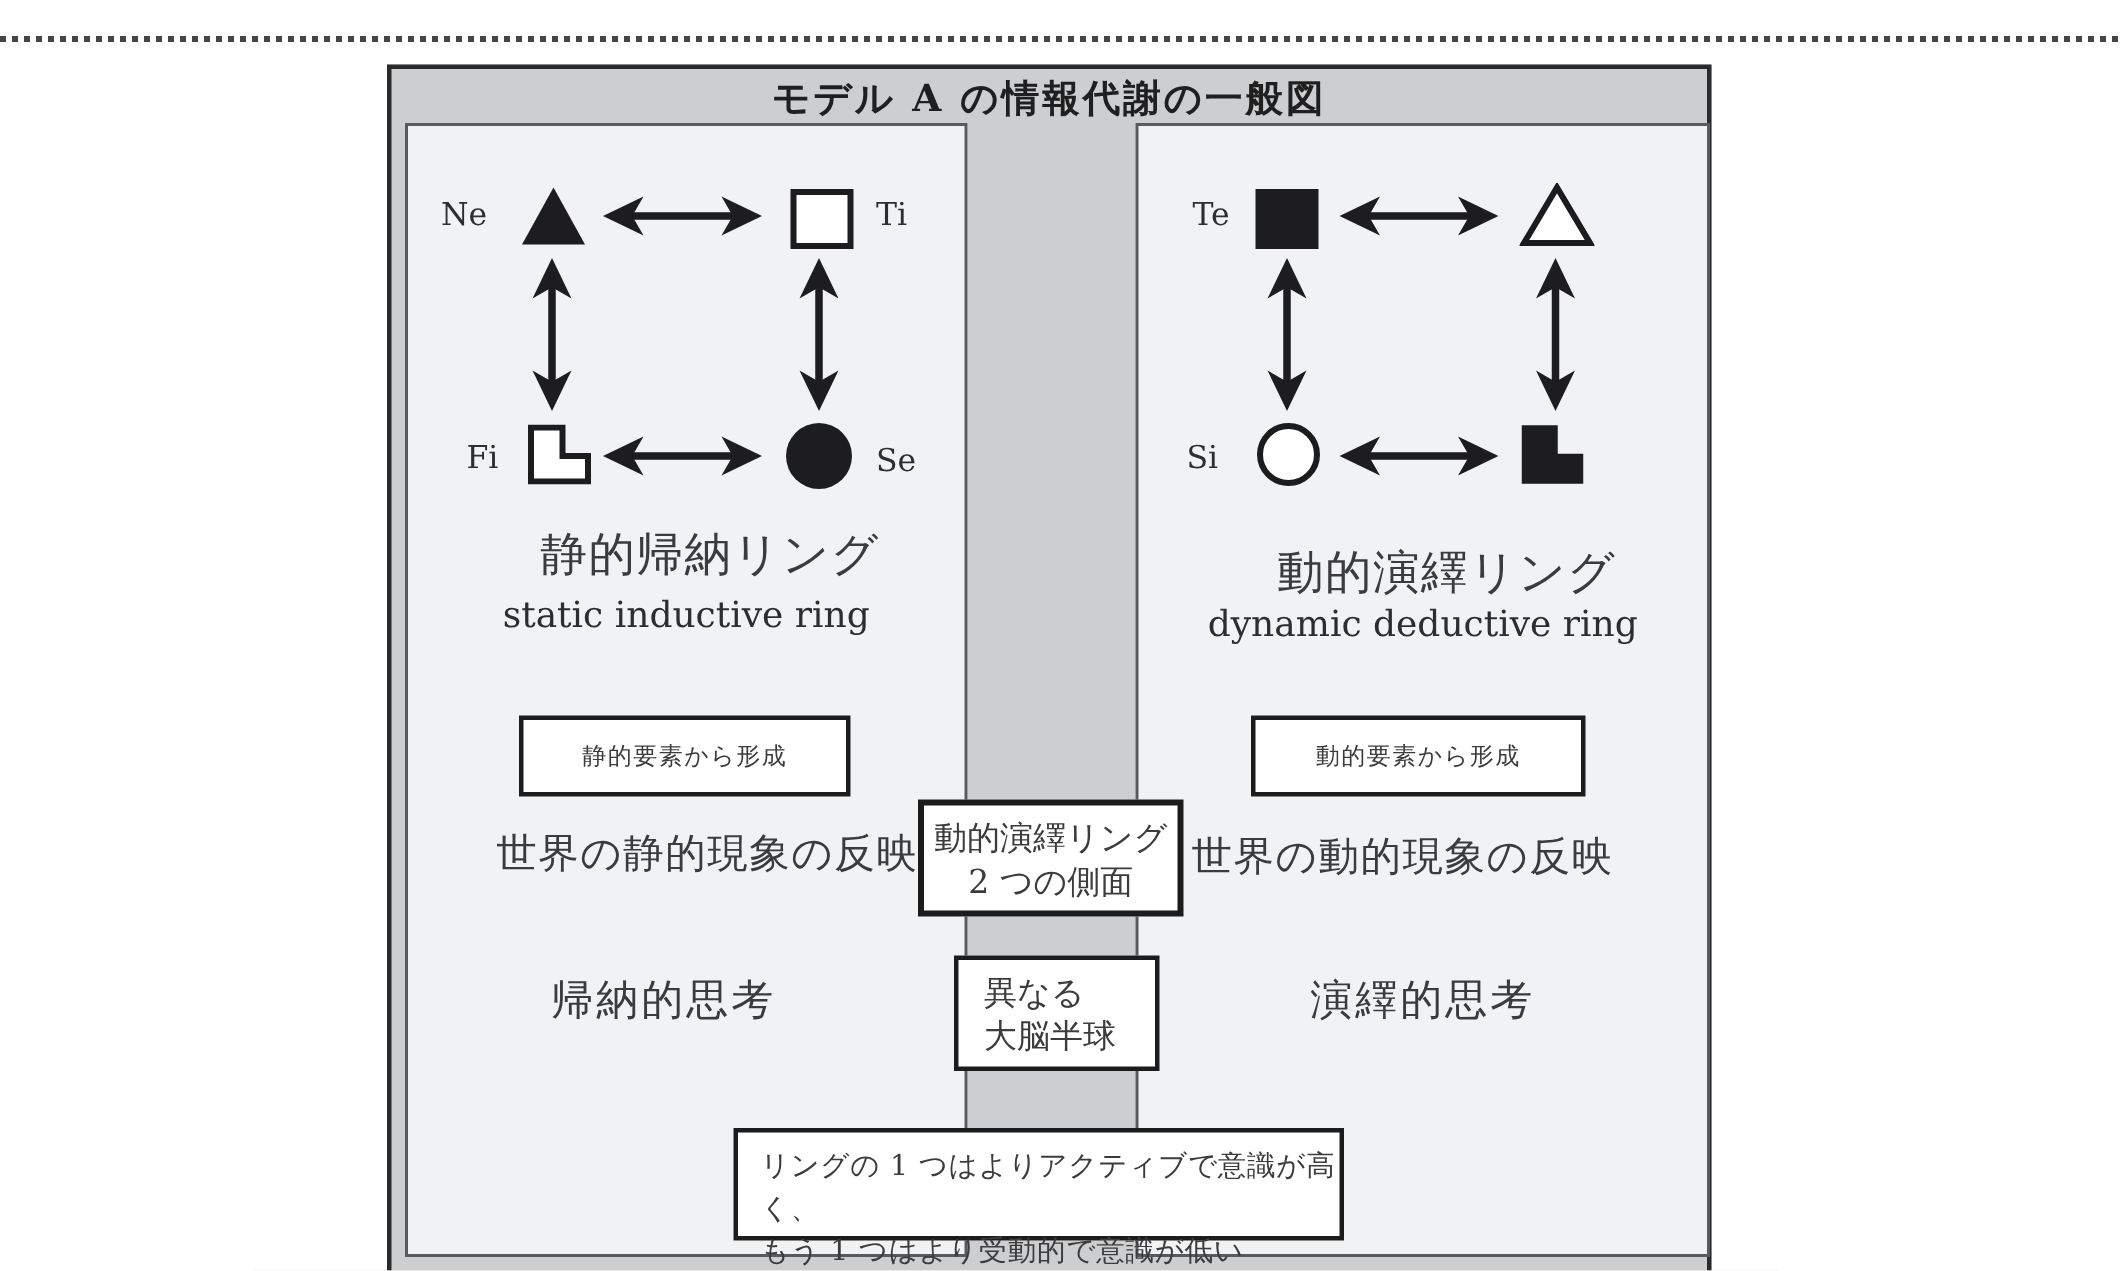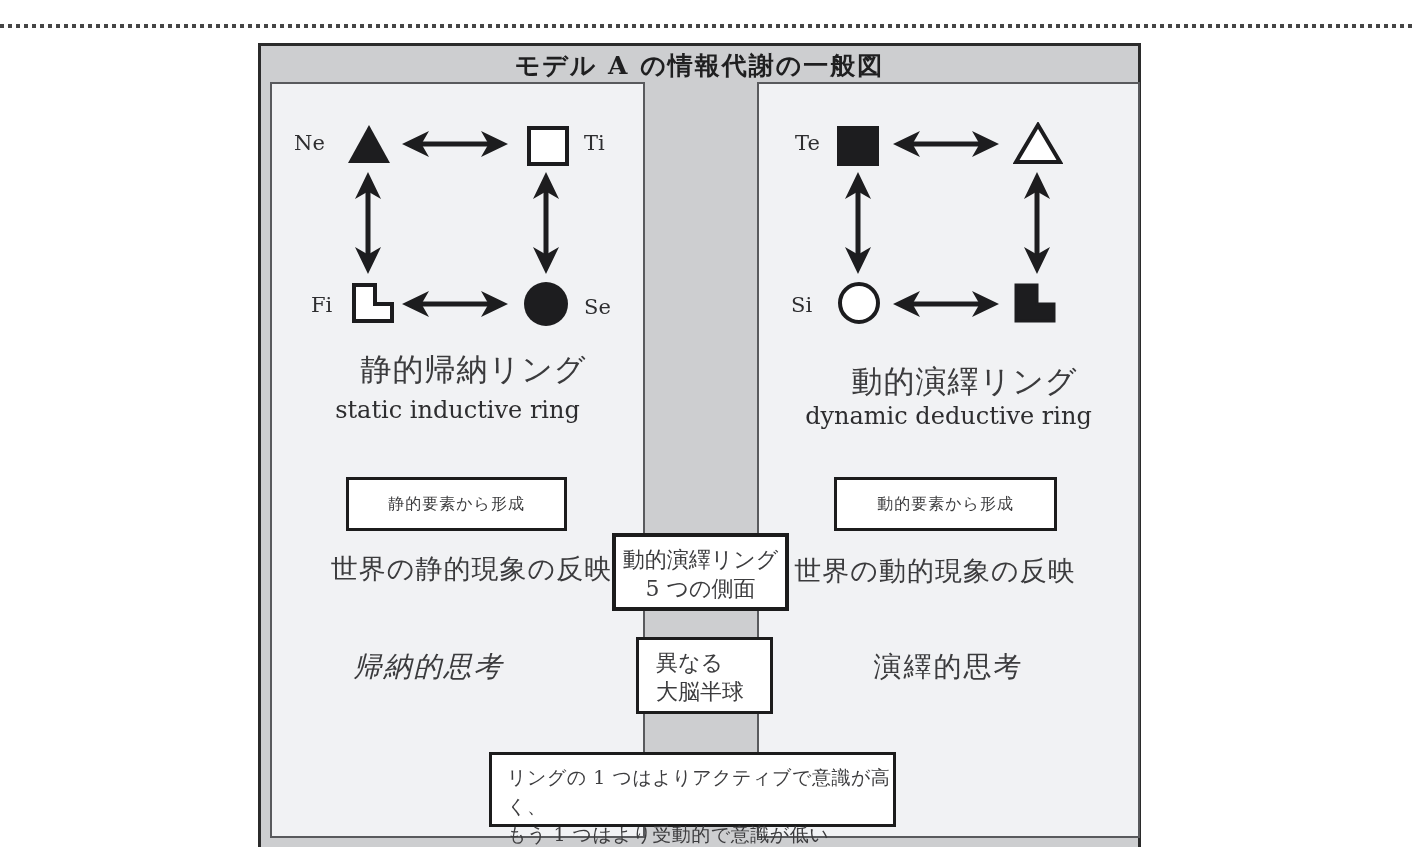--- a/index.html
+++ b/index.html
@@ -145,25 +145,25 @@
   <div class="abs ring-title-en" style="left:270px;top:396px;width:375px;">static inductive ring</div>
   <div class="abs ring-title-jp" style="left:757px;top:361px;width:383px;">動的演繹リング</div>
   <div class="abs ring-title-en" style="left:757px;top:402px;width:383px;">dynamic deductive ring</div>
 
   <div class="abs wbox formation-box" style="left:346px;top:477px;">静的要素から形成</div>
   <div class="abs wbox formation-box" style="left:834px;top:477px;width:223px;">動的要素から形成</div>
 
   <div class="abs reflection-text" style="left:270px;top:551px;width:375px;padding-left:28px;">世界の静的現象の反映</div>
   <div class="abs wbox aspects-box">
     <div>動的演繹リング</div>
-    <div>5 つの側面</div>
+    <div>2 つの側面</div>
   </div>
   <div class="abs reflection-text" style="left:745px;top:553px;width:380px;font-family:Liberation Serif, serif;">世界の動的現象の反映</div>
 
-  <div class="abs thinking-text" style="left:256px;top:648px;width:345px;font-style:italic;">帰納的思考</div>
+  <div class="abs thinking-text" style="left:270px;top:648px;width:345px;">帰納的思考</div>
   <div class="abs wbox hemis-box">
     <div>異なる</div>
     <div>大脳半球</div>
   </div>
   <div class="abs thinking-text" style="left:757px;top:648px;width:383px;">演繹的思考</div>
 
   <div class="abs wbox conscious-box">
     <div>リングの 1 つはよりアクティブで意識が高く、</div>
     <div>もう 1 つはより受動的で意識が低い</div>
   </div>

